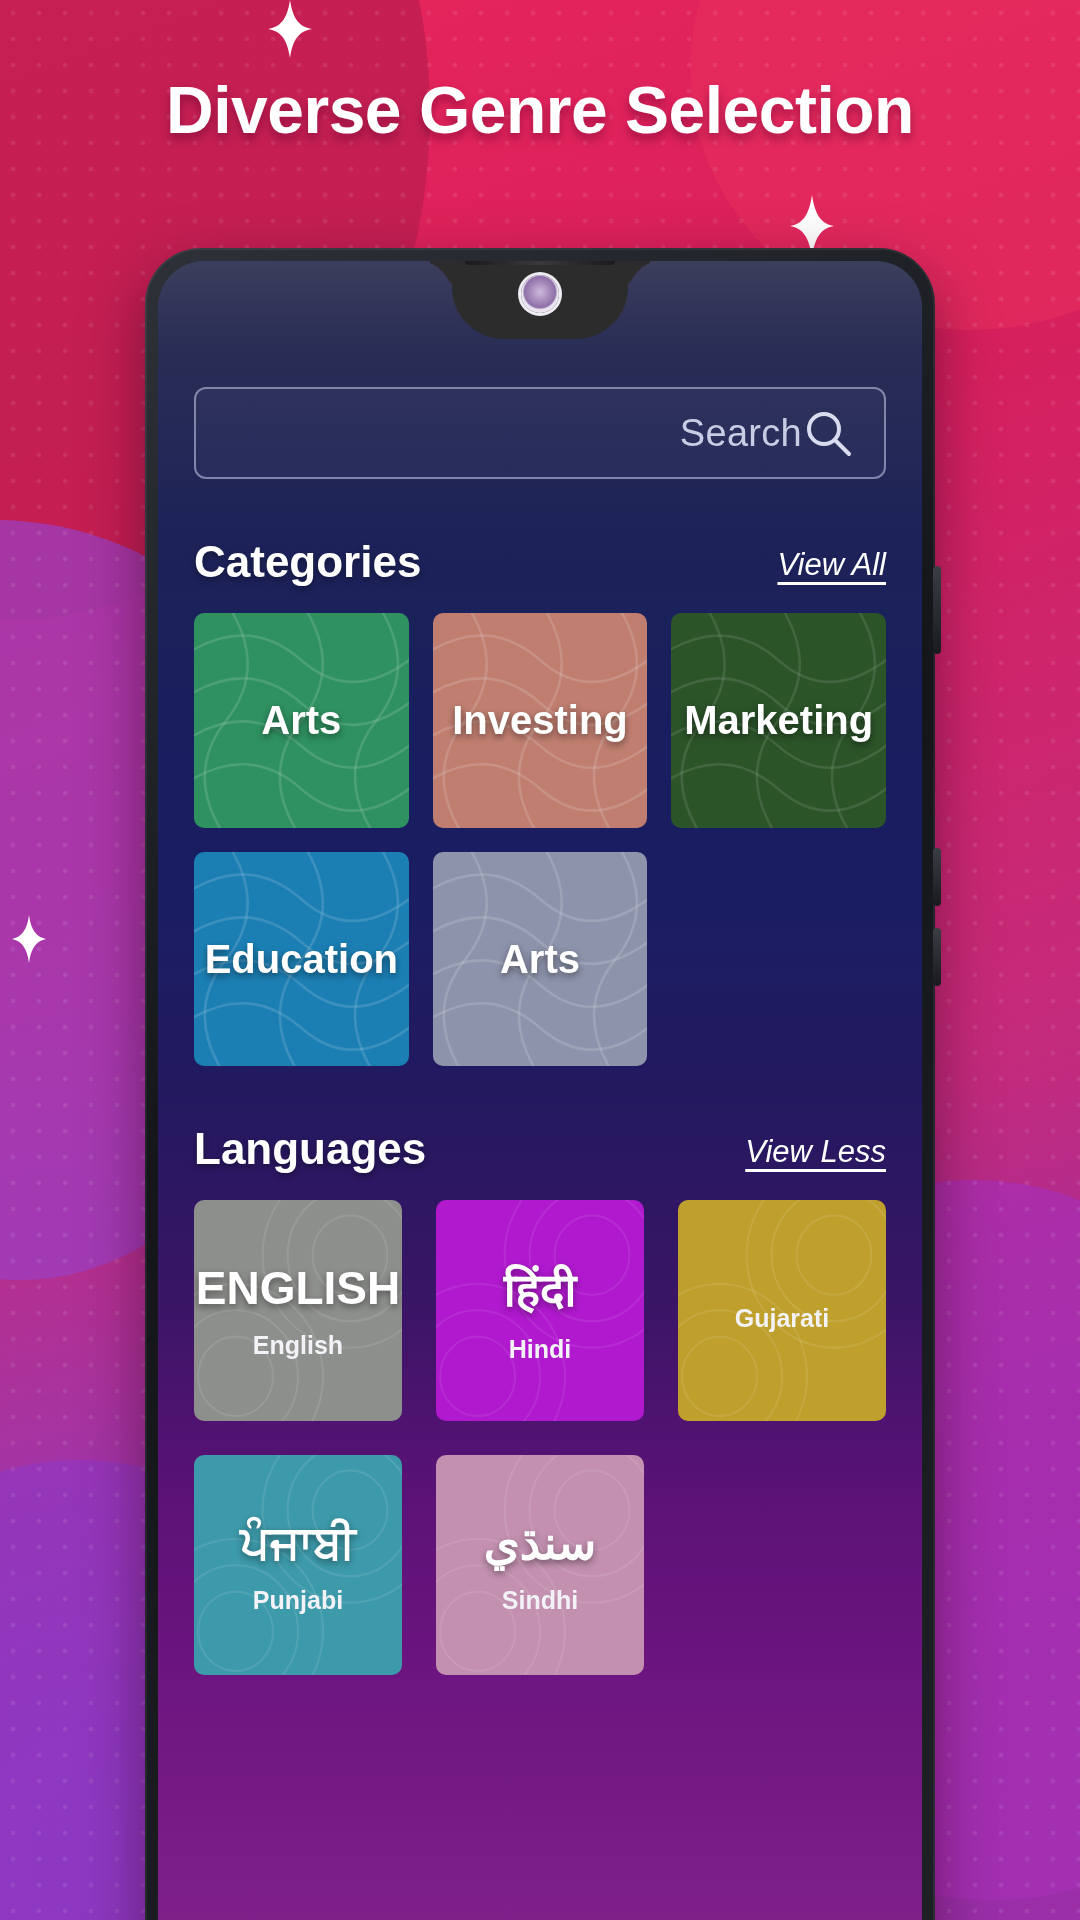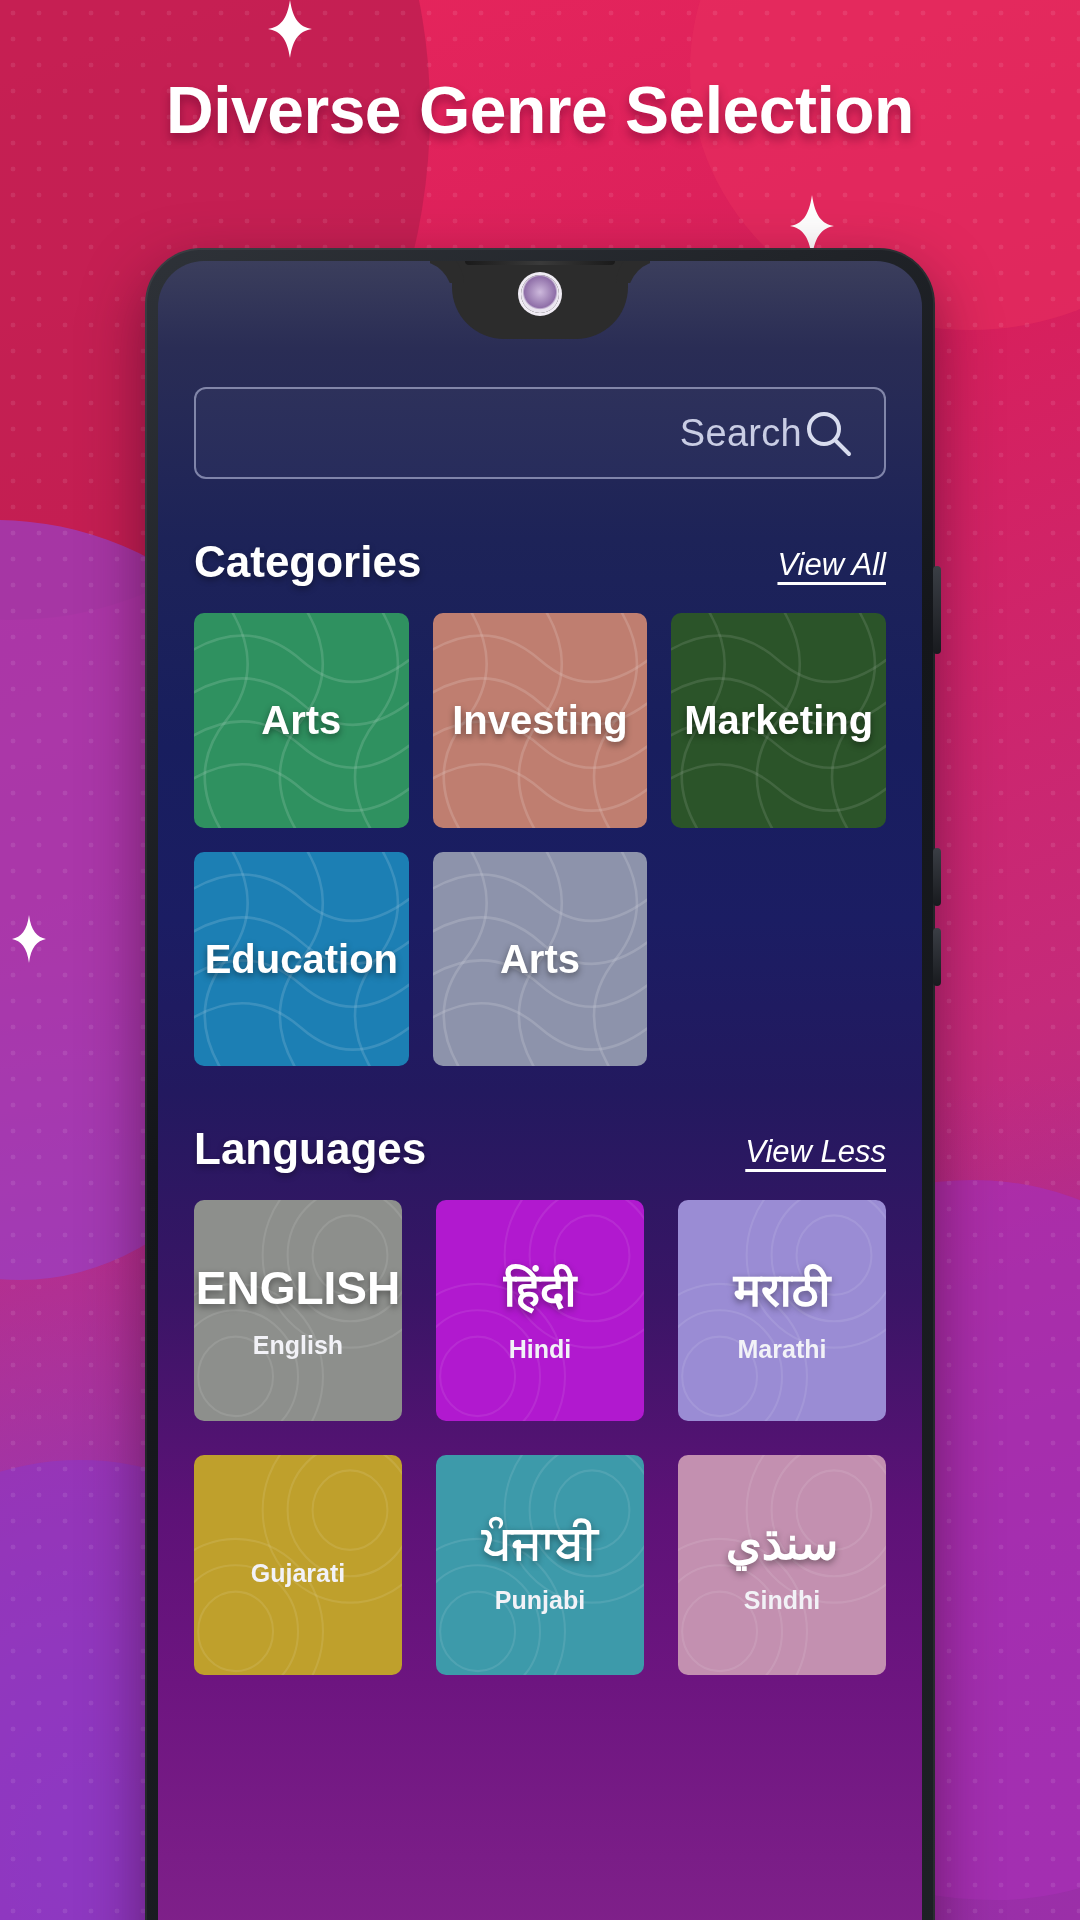--- a/index.html
+++ b/index.html
@@ -309,36 +309,20 @@
                   <circle cx="75" cy="25" r="18"></circle>
                 <circle cx="75" cy="25" r="30"></circle>
                   <circle cx="75" cy="25" r="42"></circle>
               </g>
             </svg>
           </div>
           <span class="lang-native">हिंदी</span>
           <span class="lang-english">Hindi</span>
         </div>
 
-        <div class="lang-tile" style="background:#9a8cd4">
-          <div class="tile-texture">
-            <svg width="100%" height="100%" viewBox="0 0 100 100" preserveAspectRatio="none">
-              <g fill="none" stroke="#ffffff" stroke-opacity=".22" stroke-width="1">
-                <circle cx="20" cy="80" r="18"></circle>
-                  <circle cx="20" cy="80" r="30"></circle>
-                <circle cx="20" cy="80" r="42"></circle>
-                  <circle cx="75" cy="25" r="18"></circle>
-                <circle cx="75" cy="25" r="30"></circle>
-                  <circle cx="75" cy="25" r="42"></circle>
-              </g>
-            </svg>
-          </div>
-          <span class="lang-native">मराठी</span>
-          <span class="lang-english">Marathi</span>
-        </div>
 
         <div class="lang-tile" style="background:#bfa02c">
           <div class="tile-texture">
             <svg width="100%" height="100%" viewBox="0 0 100 100" preserveAspectRatio="none">
               <g fill="none" stroke="#ffffff" stroke-opacity=".22" stroke-width="1">
                 <circle cx="20" cy="80" r="18"></circle>
                   <circle cx="20" cy="80" r="30"></circle>
                 <circle cx="20" cy="80" r="42"></circle>
                   <circle cx="75" cy="25" r="18"></circle>
                 <circle cx="75" cy="25" r="30"></circle>

